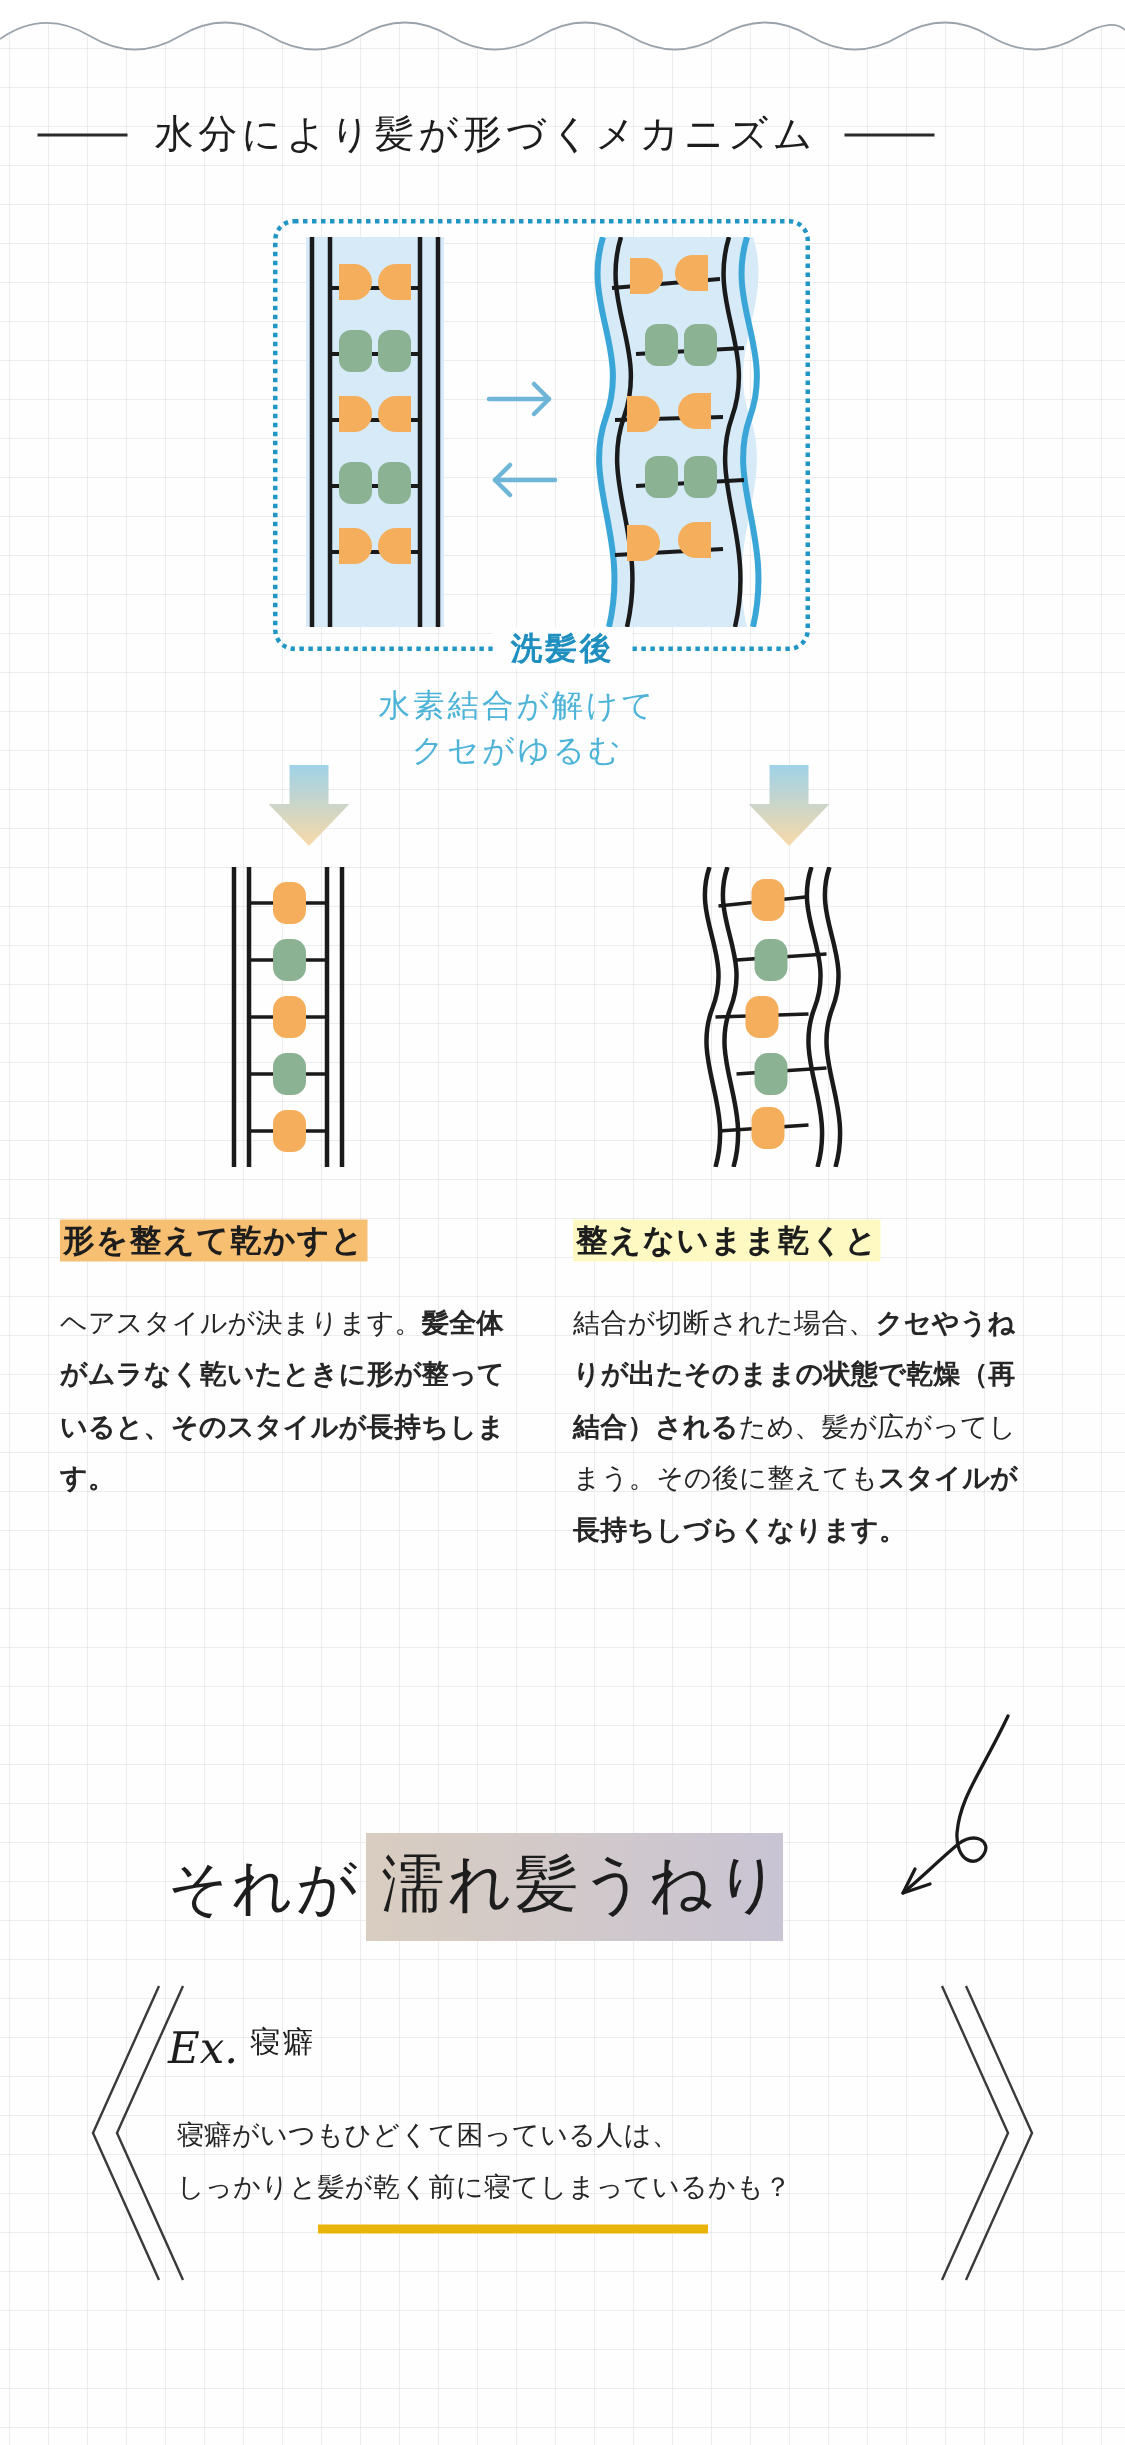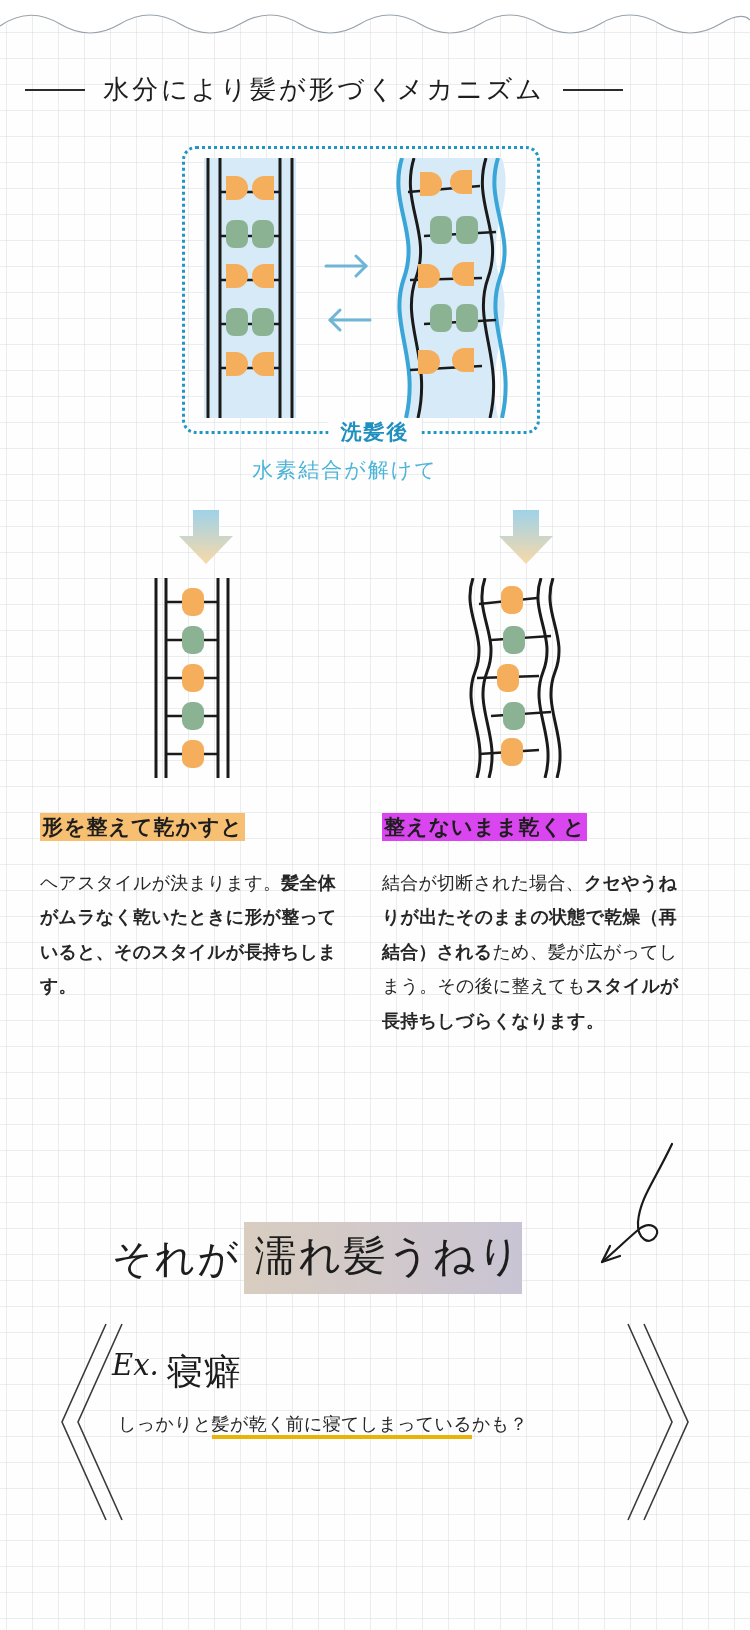--- a/index.html
+++ b/index.html
@@ -112,21 +112,21 @@
     letter-spacing: 1px;
     color: #1d1d1d;
     font-family: "DejaVu Sans", sans-serif;
     display: inline;
     padding: 2px 2px;
     line-height: 1.7;
     box-decoration-break: clone;
     -webkit-box-decoration-break: clone;
   }
   .hl-orange { background: #f7bf72; }
-  .hl-green { background: #d946ef; }
+  .hl-green { background: #fef9c3; }
   .col-body {
     margin-top: 20px;
     font-size: 18px;
     line-height: 1.92;
     color: #262626;
     font-family: "DejaVu Sans", sans-serif;
     letter-spacing: 0.2px;
   }
   .col-body b { font-weight: bold; }
   
@@ -168,37 +168,37 @@
     align-items: flex-start;
     gap: 8px;
   }
   .ex-ex {
     font-family: "DejaVu Serif", serif;
     font-style: italic;
     font-size: 29px;
     color: #1d1d1d;
   }
   .ex-word {
-    font-size: 36px;
+    font-size: 20px;
     color: #1d1d1d;
     font-family: "DejaVu Sans", sans-serif;
     letter-spacing: 2px;
   }
   .ex-body {
     position: absolute;
     left: 58px; top: 84px;
     font-size: 18px;
     line-height: 1.95;
     color: #262626;
     font-family: "DejaVu Sans", sans-serif;
     letter-spacing: 0.3px;
   }
   .ex-underline {
-    border-bottom: 4px solid #eab308;
-    padding-bottom: 1px;
+    border-bottom: 6px solid #eab308;
+    padding-bottom: 14px;
   }
 </style>
 </head>
 <body>
 
 <div class="page"></div>
 
 <svg class="wave-top" viewBox="0 0 750 40" preserveAspectRatio="none">
   <path d="M0,26 C20,12 40,12 60,24 C80,36 100,36 120,24 C140,12 160,12 180,24 C200,36 220,36 240,24 C260,12 280,12 300,24 C320,36 340,36 360,24 C380,12 400,12 420,24 C440,36 460,36 480,24 C500,12 520,12 540,24 C560,36 580,36 600,24 C620,12 640,12 660,24 C680,36 700,36 720,24 C735,15 745,15 750,20 L750,0 L0,0 Z" fill="#ffffff"></path>
   <path d="M0,26 C20,12 40,12 60,24 C80,36 100,36 120,24 C140,12 160,12 180,24 C200,36 220,36 240,24 C260,12 280,12 300,24 C320,36 340,36 360,24 C380,12 400,12 420,24 C440,36 460,36 480,24 C500,12 520,12 540,24 C560,36 580,36 600,24 C620,12 640,12 660,24 C680,36 700,36 720,24 C735,15 745,15 750,20" fill="none" stroke="#9aa3ab" stroke-width="1.2"></path>
@@ -290,20 +290,21 @@
     <linearGradient id="g2" x1="0" y1="0" x2="0" y2="1">
       <stop offset="0%" stop-color="#9fd2e8"></stop>
       <stop offset="100%" stop-color="#f8d9a8"></stop>
     </linearGradient>
   </defs>
   <path d="M18,0 h26 v26 h14 L31,54 L4,26 h14 z" fill="url(#g2)"></path>
 </svg>
 
 <div class="caption-blue">
   <div>水素結合が解けて</div>
+  <div>クセがゆるむ</div>
 </div>
 
 <svg class="hair-svg" id="hair-straight-bottom" width="110" height="200" viewBox="0 0 110 200">
   <line x1="16" y1="0" x2="16" y2="200" stroke="#1a1a1a" stroke-width="3"></line>
   <line x1="26" y1="0" x2="26" y2="200" stroke="#1a1a1a" stroke-width="3"></line>
   <line x1="78" y1="0" x2="78" y2="200" stroke="#1a1a1a" stroke-width="3"></line>
   <line x1="88" y1="0" x2="88" y2="200" stroke="#1a1a1a" stroke-width="3"></line>
   <g stroke="#1a1a1a" stroke-width="2.4">
     <line x1="26" y1="24" x2="78" y2="24"></line>
     <line x1="26" y1="62" x2="78" y2="62"></line>
@@ -368,17 +369,18 @@
       <polyline points="62,2 18,100 62,198"></polyline>
       <polyline points="584,2 628,100 584,198"></polyline>
       <polyline points="568,2 612,100 568,198"></polyline>
     </g>
   </svg>
   <div class="ex-label-row">
     <span class="ex-ex">Ex.</span>
     <span class="ex-word">寝癖</span>
   </div>
   <div class="ex-body">
+    <div>寝癖がいつもひどくて困っている人は、</div>
     <div>
       <span>しっかりと</span><span class="ex-underline">髪が乾く前に寝てしまっている</span><span>かも？</span>
     </div>
   </div>
 </div>
 
 </body></html>

